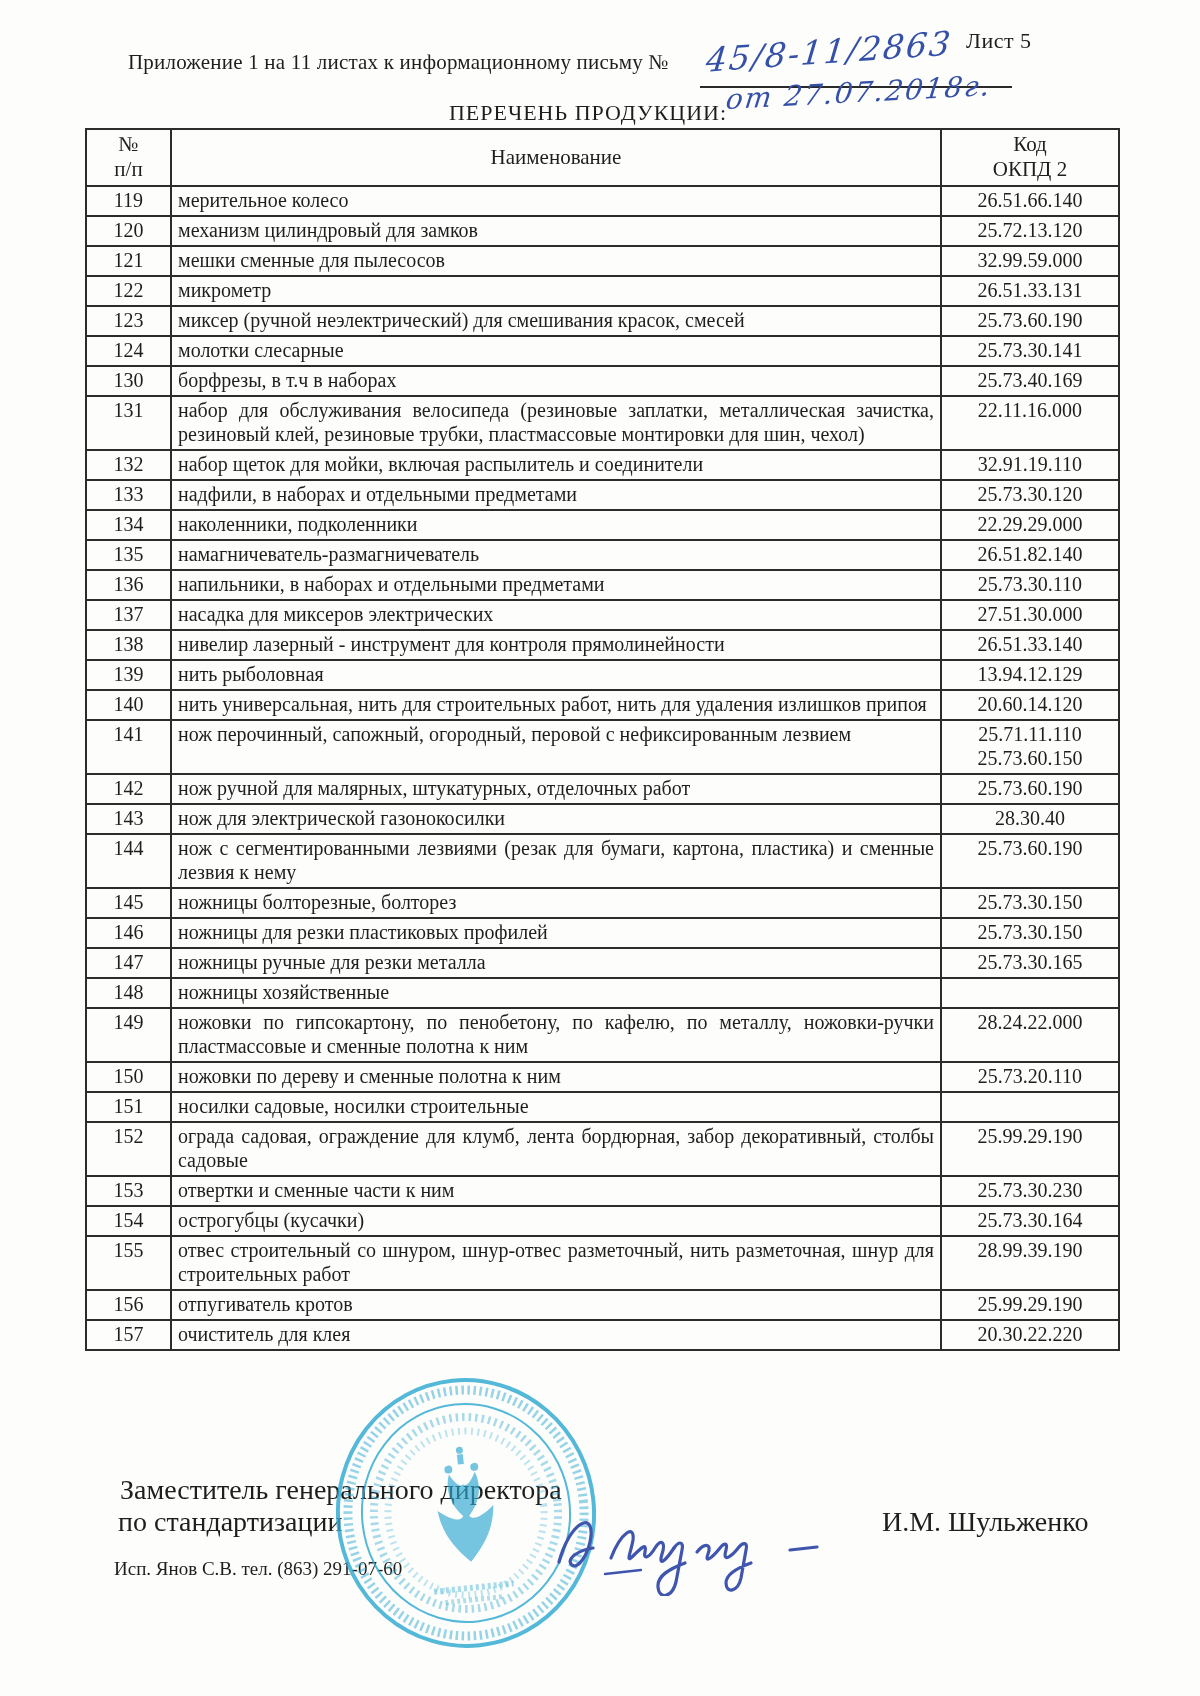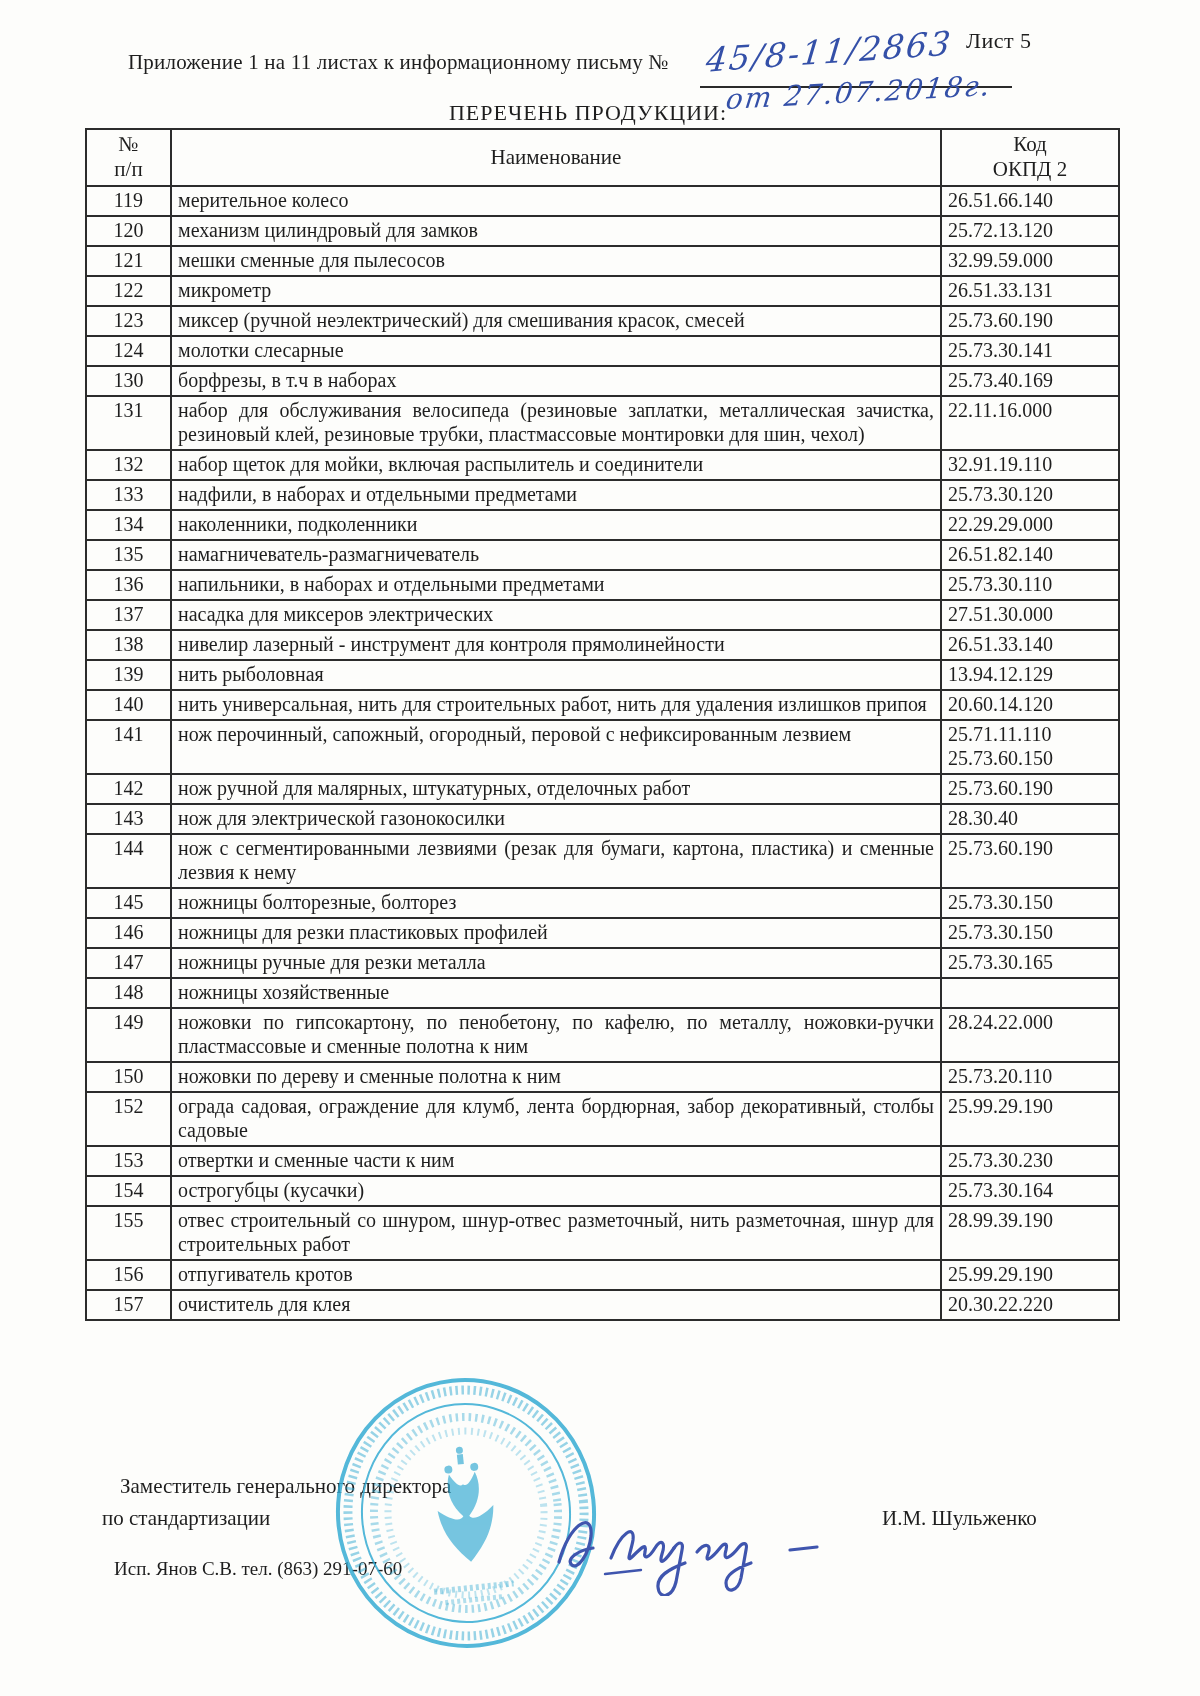--- a/index.html
+++ b/index.html
@@ -72,27 +72,28 @@
     line-height:24px;
     vertical-align:top;
     padding:1px 6px 3px;
   }
   td.c-num { text-align:center; font-size:21px;margin-top:24px; }
   td.c-name {
     text-align:justify;
     padding-left:14px; padding-right:12px;margin-left:19px;
   }
   td.c-code {
+    text-align:center;
     white-space:pre-line;
     font-size:21px;
     padding-top:3px;
   }
-  .footer-text { position:absolute; font-size:21px; }
+  .footer-text { position:absolute; font-size:28px; }
   .signer-line1 { top:1474px; left:120px; }
-  .signer-line2 { top:1506px; left:102px; }
+  .signer-line2 { top:1506px; left:118px; }
   .signer-name  { top:1506px; left:882px; }
   .executor     { top:1558px; left:114px; font-size:19px; }
   .stamp {
     position:absolute; top:1372px; left:330px;
     width:272px; height:282px;
     opacity:.82;
     transform:rotate(-6deg);
   }
   .signature {
     position:absolute; top:1486px; left:545px;
@@ -257,20 +258,25 @@
         </tr>
         <tr>
           <td class="c-num">149</td>
           <td class="c-name">ножовки по гипсокартону, по пенобетону, по кафелю, по металлу, ножовки-ручки пластмассовые и сменные полотна к ним</td>
           <td class="c-code">28.24.22.000</td>
         </tr>
         <tr>
           <td class="c-num">150</td>
           <td class="c-name">ножовки по дереву и сменные полотна к ним</td>
           <td class="c-code">25.73.20.110</td>
+        </tr>
+        <tr>
+          <td class="c-num">151</td>
+          <td class="c-name">носилки садовые, носилки строительные</td>
+          <td class="c-code"></td>
         </tr>
         <tr>
           <td class="c-num">152</td>
           <td class="c-name">ограда садовая, ограждение для клумб, лента бордюрная, забор декоративный, столбы садовые</td>
           <td class="c-code">25.99.29.190</td>
         </tr>
         <tr>
           <td class="c-num">153</td>
           <td class="c-name">отвертки и сменные части к ним</td>
           <td class="c-code">25.73.30.230</td>

